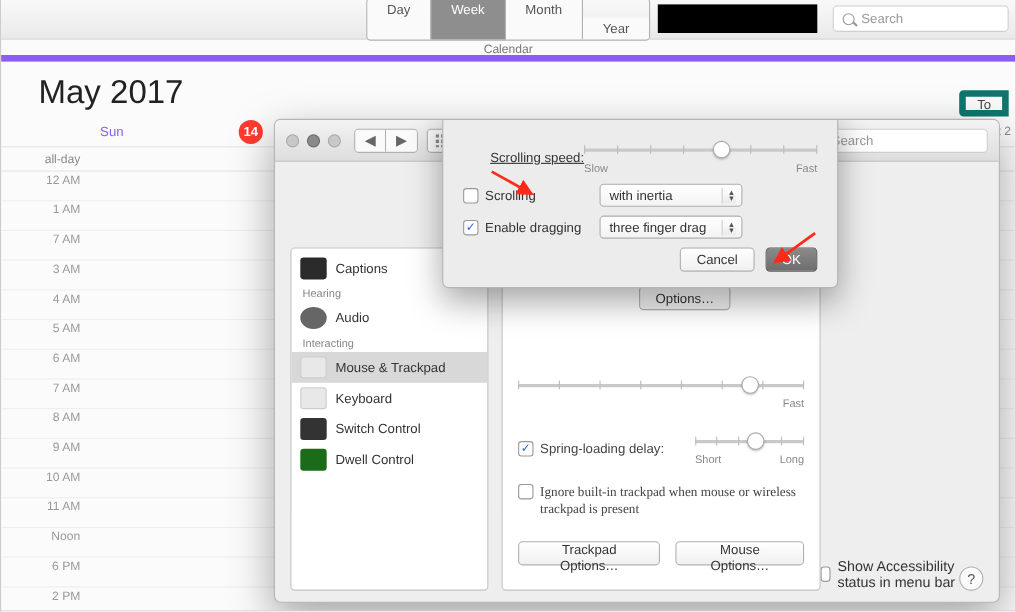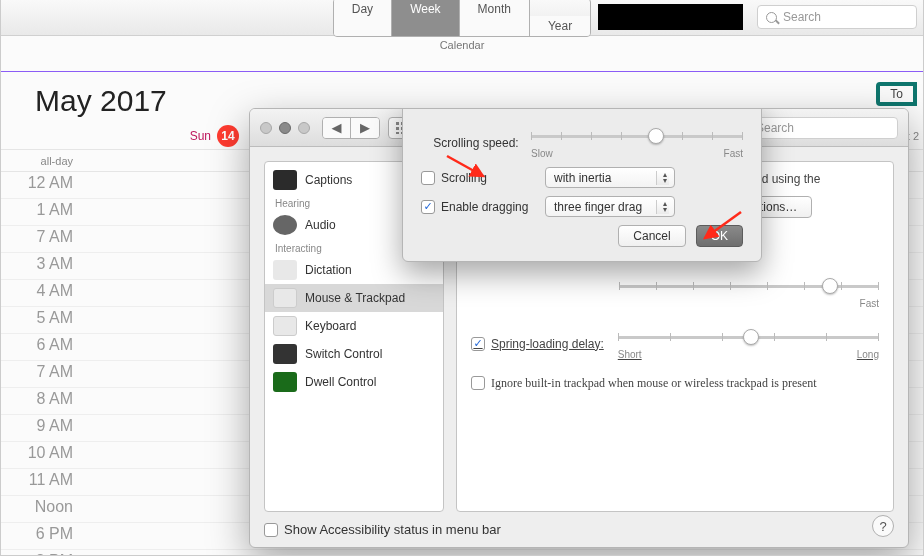--- a/index.html
+++ b/index.html
@@ -10,51 +10,51 @@
 
 .cal-toolbar{display:flex;align-items:center;height:36px;padding:4px 6px;background:linear-gradient(#f9f9f9,#e9e9e9);border-bottom:1px solid #d0d0d0;position:relative;}
 .seg{display:flex;border:1px solid #b0b0b0;border-radius:4px;overflow:hidden;margin:0 auto;}
 .seg-btn{padding:3px 18px;font-size:12px;color:#555;background:#fafafa;border-right:1px solid #b0b0b0;cursor:default;}
 .seg-btn:last-child{border-right:none;margin-top:17px;}
 .seg-btn.active{background:#8e8e8e;color:#fff;}
 .black-box{position:absolute;right:180px;top:4px;width:145px;height:26px;background:#000;}
 .cal-search{position:absolute;right:6px;top:5px;width:160px;height:24px;border:1px solid #cfcfcf;border-radius:4px;display:flex;align-items:center;padding:0 8px;color:#999;font-size:12px;background:#fff;}
 .cal-search .mag{margin-right:6px;}
 
-.cal-sub{height:36px;text-align:center;font-size:11px;color:#777;padding-top:3px;border-bottom:1px solid #8b5cf6;}
+.cal-sub{height:20px;text-align:center;font-size:11px;color:#777;padding-top:3px;border-bottom:6px solid #8b5cf6;}
 .cal-title{padding:12px 0 4px 34px;font-size:30px;font-weight:300;color:#222;}
 .cal-title b{font-weight:500;}
 .cal-dayrow{display:flex;padding-left:90px;height:28px;align-items:center;border-bottom:1px solid #e5e5e5;position:relative;}
-.dayname{font-size:12px;color:#be185d;width:120px;text-align:right;}
+.dayname{font-size:12px;color:#8b5cf6;width:120px;text-align:left;}
 .badge{display:inline-flex;align-items:center;justify-content:center;width:22px;height:22px;border-radius:50%;background:#ff3b30;color:#fff;font-size:12px;font-weight:600;margin-left:6px;}
-.today-btn{position:absolute;right:6px;top:82px;height:24px;padding:0 10px;border:4px solid #0f766e;border-radius:4px 0 0 4px;background:#fafafa;font-size:12px;color:#444;}
+.today-btn{position:absolute;right:6px;top:82px;height:24px;padding:0 10px;border:6px solid #0f766e;border-radius:4px 0 0 4px;background:#fafafa;font-size:12px;color:#444;}
 
 .allday{display:flex;align-items:center;height:22px;border-bottom:1px solid #e5e5e5;}
 .allday .lbl{width:82px;text-align:right;padding-right:10px;font-size:11px;color:#888;}
 
 .timegrid{position:relative;}
 .hour{display:flex;height:27px;border-bottom:1px solid #eee;}
-.hour .lbl{width:82px;text-align:right;padding:2px 10px 0 0;font-size:16px;color:#999;}
+.hour .lbl{width:82px;text-align:right;padding:2px 10px 0 0;font-size:11px;color:#999;}
 
 
 .pref-window{position:absolute;left:248px;top:108px;width:660px;height:440px;background:#eeeeee;border:1px solid #b5b5b5;border-radius:6px;box-shadow:0 14px 40px rgba(0,0,0,.35);display:flex;flex-direction:column;overflow:hidden;}
 .pref-titlebar{height:38px;background:linear-gradient(#f3f3f3,#ddd);border-bottom:1px solid #bcbcbc;display:flex;align-items:center;padding:0 10px;position:relative;}
 .traffic{display:flex;gap:7px;margin-right:12px;}
 .traffic span{width:12px;height:12px;border-radius:50%;background:#c8c8c8;border:1px solid #a8a8a8;}
 .traffic span.active{background:#8a8a8a;border-color:#6a6a6a;}
 .nav-seg{display:flex;border:1px solid #b0b0b0;border-radius:4px;overflow:hidden;height:22px;}
 .nav-seg button{width:28px;background:#fafafa;border:none;border-right:1px solid #b0b0b0;color:#666;font-size:13px;cursor:default;}
 .nav-seg button:last-child{border-right:none;}
 .grid-btn{width:30px;height:22px;border:1px solid #b0b0b0;border-radius:4px;background:#fafafa;margin-left:8px;display:flex;align-items:center;justify-content:center;color:#777;}
 .grid-btn svg{display:block;}
 .pref-title{position:absolute;left:0;right:0;text-align:center;font-size:13px;color:#4a4a4a;pointer-events:none;}
 .pref-search{margin-left:auto;width:168px;height:22px;border:1px solid #cfcfcf;border-radius:4px;display:flex;align-items:center;padding:0 8px;background:#fff;color:#999;font-size:12px;}
 .pref-search .mag{margin-right:6px;}
 
-.pref-body{flex:1;display:flex;flex-direction:column;padding:14px 14px 10px 14px;}
+.pref-body{flex:1;display:flex;flex-direction:row;padding:14px 14px 10px 14px;align-items:flex-end;}
 .pref-columns{flex:1;display:flex;gap:12px;min-height:0;}
 .pref-sidebar{width:180px;background:#fff;border:1px solid #c4c4c4;border-radius:4px;overflow:auto;padding:4px 0;}
 .cat-label{font-size:10px;color:#888;padding:4px 10px 2px;}
 .side-item{display:flex;align-items:center;gap:8px;padding:4px 8px;font-size:12px;color:#333;}
 .side-item.selected{background:#d8d8d8;}
 .side-icon{width:24px;height:20px;border-radius:3px;background:#555;display:flex;align-items:center;justify-content:center;color:#fff;font-size:11px;}
 .side-icon.captions{background:#2b2b2b;}
 .side-icon.audio{background:#666;border-radius:50%;}
 .side-icon.dictation{background:#e8e8e8;color:#4aa3ff;}
 .side-icon.keyboard{background:#e8e8e8;color:#777;border:1px solid #ccc;}
@@ -78,21 +78,21 @@
 
 .checkbox{width:14px;height:14px;border:1px solid #999;border-radius:3px;background:#fff;display:inline-flex;align-items:center;justify-content:center;font-size:11px;color:#2066d8;}
 .checkbox.checked::after{content:"✓";}
 
 .help-btn{position:absolute;right:14px;bottom:10px;width:22px;height:22px;border:1px solid #b0b0b0;border-radius:50%;background:#fafafa;display:flex;align-items:center;justify-content:center;font-size:13px;color:#555;}
 .menubar-row{display:flex;align-items:center;margin-top:10px;}
 
 
 .sheet{position:absolute;left:152px;top:-8px;width:360px;background:#ececec;border:1px solid #b5b5b5;border-radius:0 0 6px 6px;box-shadow:0 12px 30px rgba(0,0,0,.35);padding:16px 18px 14px;font-size:12px;color:#333;z-index:5;}
 .sheet .row{margin:8px 0;}
-.sheet .lbl{width:110px;text-align:center;}
+.sheet .lbl{width:110px;text-align:right;text-decoration:underline;}
 .select{height:21px;border:1px solid #b0b0b0;border-radius:4px;background:linear-gradient(#fff,#f3f3f3);padding:0 22px 0 8px;font-size:12px;position:relative;min-width:130px;display:inline-flex;align-items:center;}
 .select::after{content:"";position:absolute;right:5px;top:3px;width:12px;height:14px;border-left:1px solid #ccc;background:linear-gradient(#fff,#eaeaea);}
 .select .caret{position:absolute;right:7px;top:4px;font-size:8px;line-height:6px;color:#555;z-index:1;}
 .sheet-buttons{display:flex;justify-content:flex-end;gap:10px;}
 
 
 .arrow{position:absolute;width:46px;height:30px;pointer-events:none;}
 .arrow svg{overflow:visible;}
 
 .mag{width:11px;height:11px;border:1.5px solid currentColor;border-radius:50%;position:relative;display:inline-block;}
@@ -222,24 +222,20 @@
             <div class="side-item">
               <div class="side-icon captions"></div>
               <span>Captions</span>
             </div>
             <div class="cat-label">Hearing</div>
             <div class="side-item">
               <div class="side-icon audio"></div>
               <span>Audio</span>
             </div>
             <div class="cat-label">Interacting</div>
-            <div class="side-item">
-              <div class="side-icon dictation"></div>
-              <span>Dictation</span>
-            </div>
             <div class="side-item selected">
               <div class="side-icon mouse"></div>
               <span>Mouse &amp; Trackpad</span>
             </div>
             <div class="side-item">
               <div class="side-icon keyboard"></div>
               <span>Keyboard</span>
             </div>
             <div class="side-item">
               <div class="side-icon switch"></div>
@@ -272,24 +268,24 @@
                   <span></span>
                 </div>
               <div class="thumb" style="left:78%;"></div>
             </div>
             <div class="slider-labels" style="width:260px;margin-left:auto;">
                 <span></span>
                 <span>Fast</span>
               </div>
           </div>
 
-          <div class="row" style="margin-top:18px;text-decoration:underline;">
+          <div class="row" style="margin-top:18px;">
             <span class="checkbox checked"></span>
             <label>Spring-loading delay:</label>
-            <div style="flex:1;margin-left:14px;">
+            <div style="flex:1;margin-left:28px;">
               <div class="slider">
                 <div class="track"></div>
                 <div class="ticks">
                     <span></span>
                     <span></span>
                     <span></span>
                     <span></span>
                     <span></span>
                     <span></span>
                   </div>
@@ -300,20 +296,24 @@
                   <span>Long</span>
                 </div>
             </div>
           </div>
 
           <div class="row" style="align-items:flex-start;margin-top:16px;font-family:Liberation Serif, serif;">
             <span class="checkbox"></span>
             <label style="flex:1;">Ignore built-in trackpad when mouse or wireless trackpad is present</label>
           </div>
 
+          <div class="row" style="justify-content:center;gap:14px;margin-top:22px;">
+            <button class="btn">Trackpad Options…</button>
+            <button class="btn">Mouse Options…</button>
+          </div>
         </div>
       </div>
 
       <div class="menubar-row">
         <span class="checkbox"></span>
         <label style="margin-left:6px;">Show Accessibility status in menu bar</label>
         <div class="help-btn">?</div>
       </div>
     </div>
 

